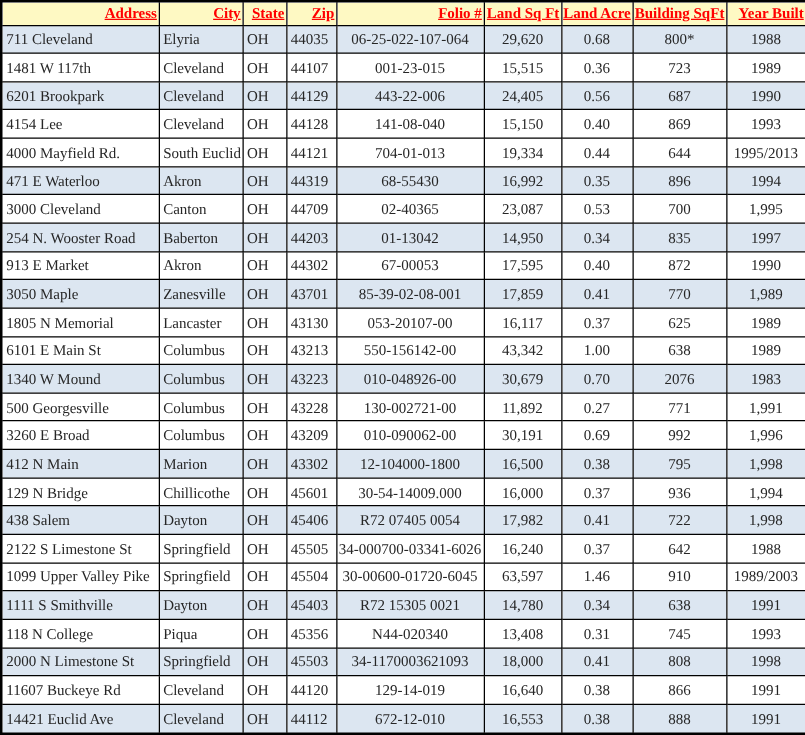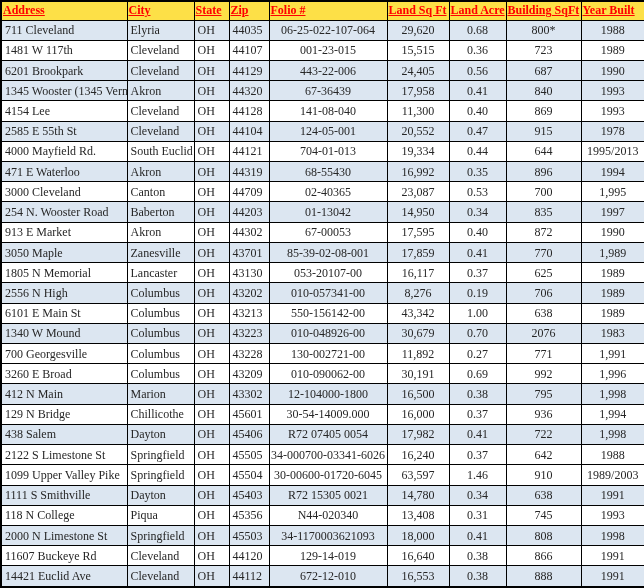--- a/index.html
+++ b/index.html
@@ -21,26 +21,26 @@
     font-family: "Liberation Serif", "DejaVu Serif", serif;
   }
   table.sheet th,
   table.sheet td {
     border: 1px solid #000000;
     overflow: hidden;
     white-space: nowrap;
     box-sizing: border-box;
   }
   table.sheet thead th {
-    background: #fde047;
+    background: #fef9c3;
     color: #FF0000;
     font-weight: bold;
     text-decoration: underline;
     font-size: 12px;
-    text-align: left;
+    text-align: right;
     height: 19px;
     padding: 0 1px;
   }
   table.sheet tbody td {
     font-size: 12px;
     color: #262626;
     padding: 0 3px;
     height: 16px;
     line-height: 16px;
   }
@@ -104,52 +104,30 @@
         <td class="a-left">6201 Brookpark</td>
         <td class="a-left">Cleveland</td>
         <td class="a-left">OH</td>
         <td class="a-left">44129</td>
         <td class="a-center">443-22-006</td>
         <td class="a-center">24,405</td>
         <td class="a-center">0.56</td>
         <td class="a-center">687</td>
         <td class="a-center">1990</td>
       </tr>
-      <tr class="stripe">
-        <td class="a-left">1345 Wooster (1345 Vern</td>
-        <td class="a-left">Akron</td>
-        <td class="a-left">OH</td>
-        <td class="a-left">44320</td>
-        <td class="a-center">67-36439</td>
-        <td class="a-center">17,958</td>
-        <td class="a-center">0.41</td>
-        <td class="a-center">840</td>
-        <td class="a-center">1993</td>
-      </tr>
       <tr class="plain">
         <td class="a-left">4154 Lee</td>
         <td class="a-left">Cleveland</td>
         <td class="a-left">OH</td>
         <td class="a-left">44128</td>
         <td class="a-center">141-08-040</td>
-        <td class="a-center">11,300</td>
+        <td class="a-center">15,150</td>
         <td class="a-center">0.40</td>
         <td class="a-center">869</td>
         <td class="a-center">1993</td>
-      </tr>
-      <tr class="stripe">
-        <td class="a-left">2585 E 55th St</td>
-        <td class="a-left">Cleveland</td>
-        <td class="a-left">OH</td>
-        <td class="a-left">44104</td>
-        <td class="a-center">124-05-001</td>
-        <td class="a-center">20,552</td>
-        <td class="a-center">0.47</td>
-        <td class="a-center">915</td>
-        <td class="a-center">1978</td>
       </tr>
       <tr class="plain">
         <td class="a-left">4000 Mayfield Rd.</td>
         <td class="a-left">South Euclid</td>
         <td class="a-left">OH</td>
         <td class="a-left">44121</td>
         <td class="a-center">704-01-013</td>
         <td class="a-center">19,334</td>
         <td class="a-center">0.44</td>
         <td class="a-center">644</td>
@@ -214,31 +192,20 @@
         <td class="a-left">1805 N Memorial</td>
         <td class="a-left">Lancaster</td>
         <td class="a-left">OH</td>
         <td class="a-left">43130</td>
         <td class="a-center">053-20107-00</td>
         <td class="a-center">16,117</td>
         <td class="a-center">0.37</td>
         <td class="a-center">625</td>
         <td class="a-center">1989</td>
       </tr>
-      <tr class="stripe">
-        <td class="a-left">2556 N High</td>
-        <td class="a-left">Columbus</td>
-        <td class="a-left">OH</td>
-        <td class="a-left">43202</td>
-        <td class="a-center">010-057341-00</td>
-        <td class="a-center">8,276</td>
-        <td class="a-center">0.19</td>
-        <td class="a-center">706</td>
-        <td class="a-center">1989</td>
-      </tr>
       <tr class="plain">
         <td class="a-left">6101 E Main St</td>
         <td class="a-left">Columbus</td>
         <td class="a-left">OH</td>
         <td class="a-left">43213</td>
         <td class="a-center">550-156142-00</td>
         <td class="a-center">43,342</td>
         <td class="a-center">1.00</td>
         <td class="a-center">638</td>
         <td class="a-center">1989</td>
@@ -248,21 +215,21 @@
         <td class="a-left">Columbus</td>
         <td class="a-left">OH</td>
         <td class="a-left">43223</td>
         <td class="a-center">010-048926-00</td>
         <td class="a-center">30,679</td>
         <td class="a-center">0.70</td>
         <td class="a-center">2076</td>
         <td class="a-center">1983</td>
       </tr>
       <tr class="plain">
-        <td class="a-left">700 Georgesville</td>
+        <td class="a-left">500 Georgesville</td>
         <td class="a-left">Columbus</td>
         <td class="a-left">OH</td>
         <td class="a-left">43228</td>
         <td class="a-center">130-002721-00</td>
         <td class="a-center">11,892</td>
         <td class="a-center">0.27</td>
         <td class="a-center">771</td>
         <td class="a-center">1,991</td>
       </tr>
       <tr class="plain">

